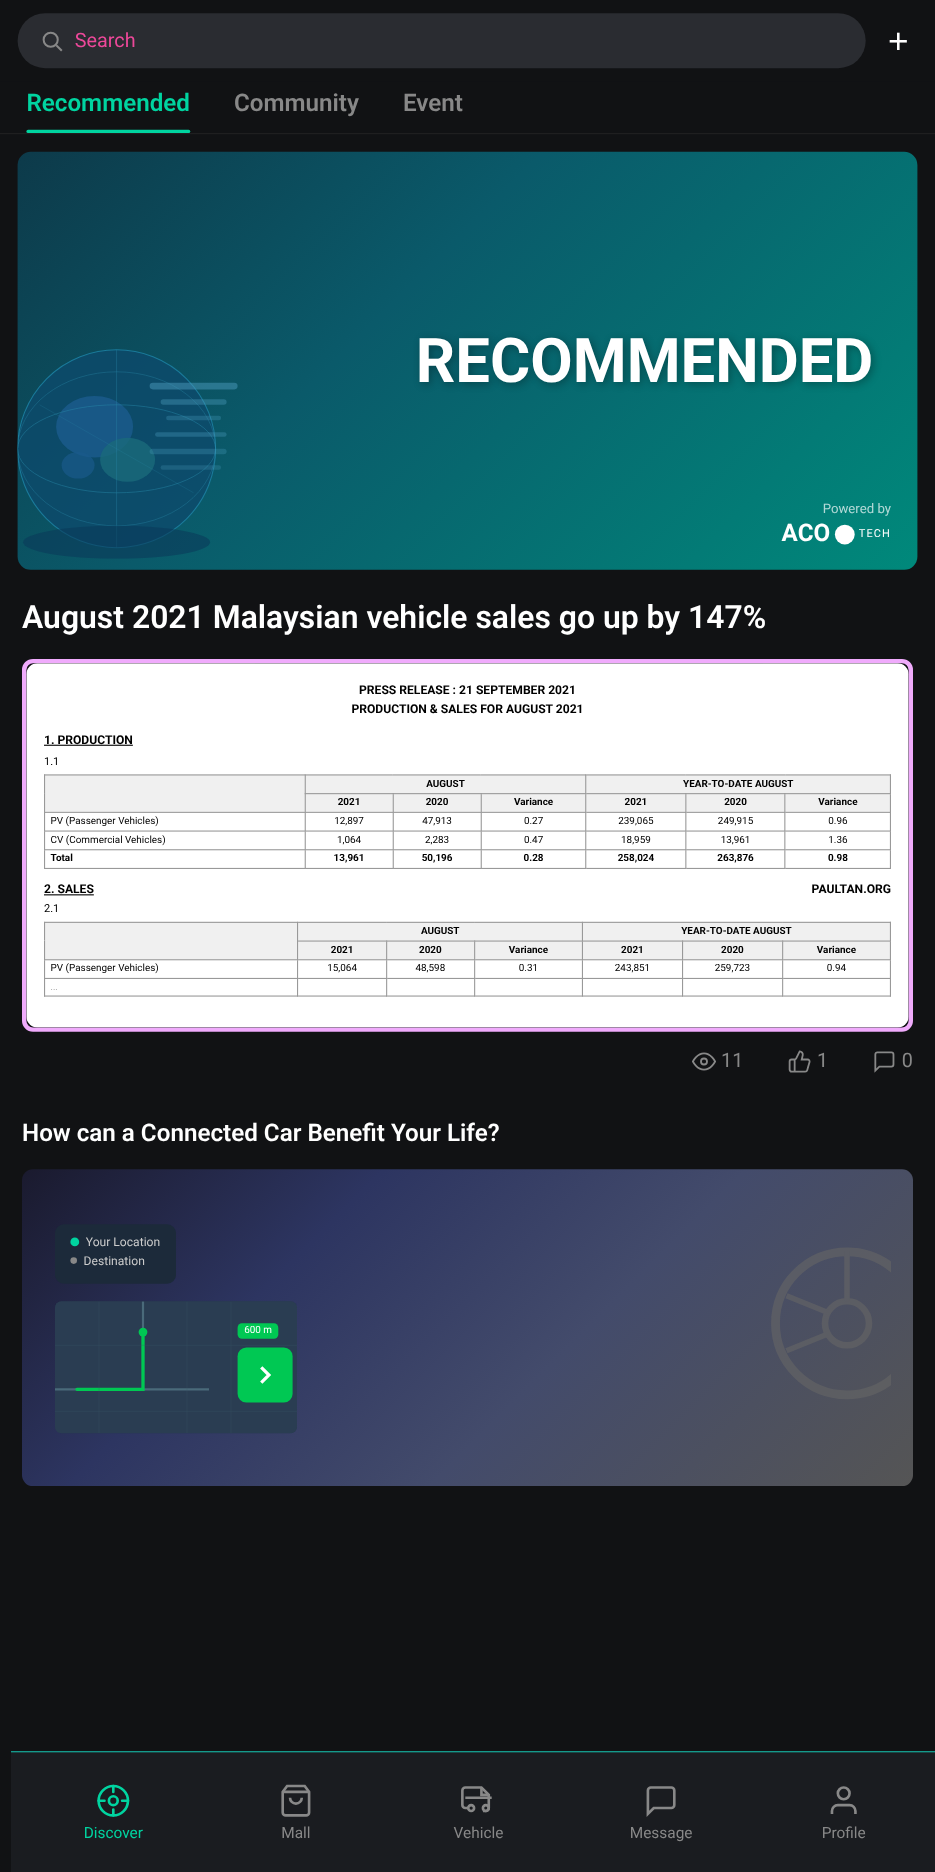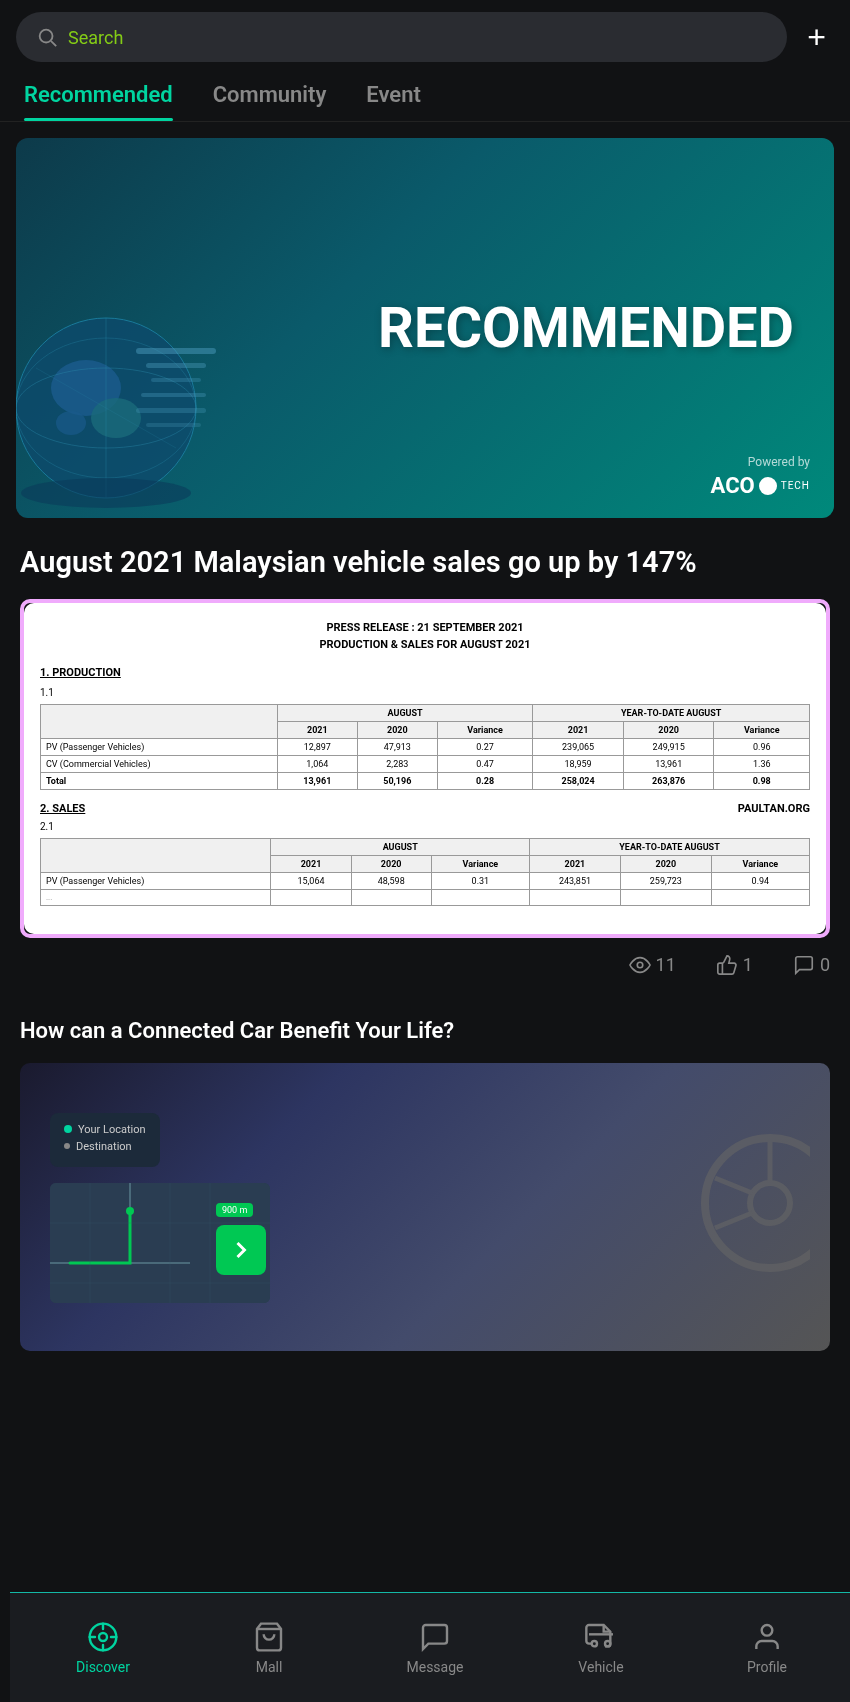--- a/index.html
+++ b/index.html
@@ -35,21 +35,21 @@
 
     .search-icon-svg {
       width: 22px;
       height: 22px;
       fill: none;
       stroke: #888;
       stroke-width: 2;
     }
 
     .search-placeholder {
-      color: #84cc16;
+      color: #ec4899;
       font-size: 18px;
     }
 
     .plus-btn {
       color: #fff;
       font-size: 32px;
       font-weight: 300;
       background: none;
       border: none;
       cursor: pointer;
@@ -616,21 +616,21 @@
           <circle cx="80" cy="28" r="4" fill="#00c853"></circle>
 
           <line x1="40" y1="0" x2="40" y2="120" stroke="#3a5a6a" stroke-width="0.5" opacity="0.5"></line>
           <line x1="120" y1="0" x2="120" y2="120" stroke="#3a5a6a" stroke-width="0.5" opacity="0.5"></line>
           <line x1="160" y1="0" x2="160" y2="120" stroke="#3a5a6a" stroke-width="0.5" opacity="0.5"></line>
           <line x1="0" y1="40" x2="220" y2="40" stroke="#3a5a6a" stroke-width="0.5" opacity="0.5"></line>
           <line x1="0" y1="100" x2="220" y2="100" stroke="#3a5a6a" stroke-width="0.5" opacity="0.5"></line>
         </svg>
       </div>
 
-      <div class="nav-distance" style="position:absolute; left:196px; top:140px;">900 m</div>
+      <div class="nav-distance" style="position:absolute; left:196px; top:140px;">600 m</div>
 
       <div class="nav-arrow-btn" style="position:absolute; left:196px; top:162px;">
         <svg width="28" height="28" viewBox="0 0 24 24" fill="none" stroke="#fff" stroke-width="2.5">
           <polyline points="9 18 15 12 9 6"></polyline>
         </svg>
       </div>
 
       <div style="position:absolute; right:20px; top:50px; opacity:0.6;">
         <svg width="120" height="180" viewBox="0 0 120 180">
           <circle cx="80" cy="90" r="65" fill="none" stroke="#666" stroke-width="8"></circle>
@@ -661,37 +661,37 @@
     <svg class="nav-icon-svg" viewBox="0 0 24 24">
       <path d="M6 2L3 6v14a2 2 0 0 0 2 2h14a2 2 0 0 0 2-2V6l-3-4z"></path>
       <line x1="3" y1="6" x2="21" y2="6"></line>
       <path d="M16 10a4 4 0 0 1-8 0"></path>
     </svg>
     <span class="nav-label">Mall</span>
   </div>
 
   <div class="nav-item">
     <svg class="nav-icon-svg" viewBox="0 0 24 24">
-      <path d="M21 15a2 2 0 0 1-2 2H7l-4 4V5a2 2 0 0 1 2-2h14a2 2 0 0 1 2 2z"></path>
-    </svg>
-    <span class="nav-label">Message</span>
-  </div>
-
-  <div class="nav-item">
-    <svg class="nav-icon-svg" viewBox="0 0 24 24">
       <path d="M5 17H3a2 2 0 0 1-2-2V5a2 2 0 0 1 2-2h11l5 5v9a2 2 0 0 1-2 2h-2"></path>
       <circle cx="7" cy="17" r="2"></circle>
       <circle cx="17" cy="17" r="2"></circle>
       <path d="M3 10h18"></path>
       <path d="M14 3v5h5"></path>
     </svg>
     <span class="nav-label">Vehicle</span>
   </div>
 
   <div class="nav-item">
     <svg class="nav-icon-svg" viewBox="0 0 24 24">
+      <path d="M21 15a2 2 0 0 1-2 2H7l-4 4V5a2 2 0 0 1 2-2h14a2 2 0 0 1 2 2z"></path>
+    </svg>
+    <span class="nav-label">Message</span>
+  </div>
+
+  <div class="nav-item">
+    <svg class="nav-icon-svg" viewBox="0 0 24 24">
       <path d="M20 21v-2a4 4 0 0 0-4-4H8a4 4 0 0 0-4 4v2"></path>
       <circle cx="12" cy="7" r="4"></circle>
     </svg>
     <span class="nav-label">Profile</span>
   </div>
 
 </div>
 
 </body></html>

